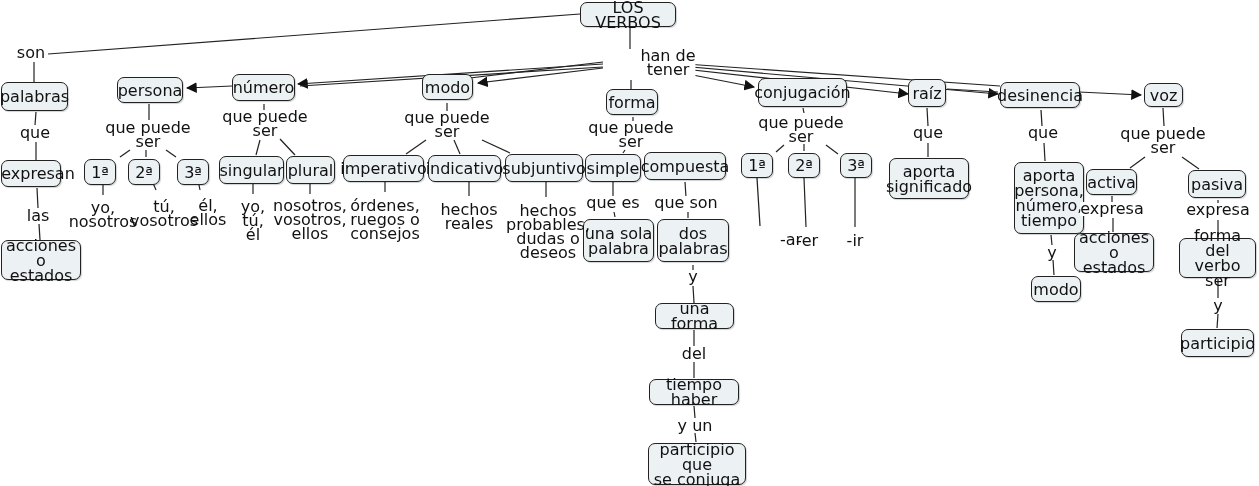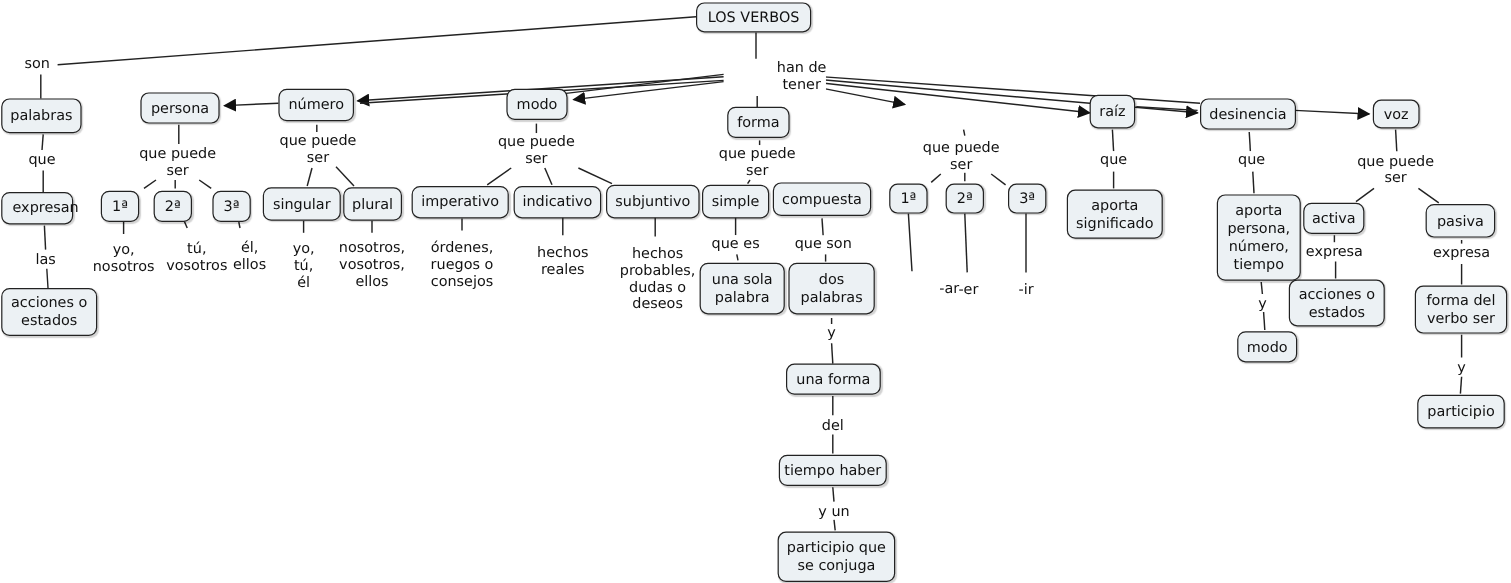--- a/index.html
+++ b/index.html
@@ -3,21 +3,21 @@
 <meta charset="utf-8">
 <style>
   html, body { margin: 0; padding: 0; background: #ffffff; }
   #canvas {
     position: relative;
     width: 1259px;
     height: 486px;
     overflow: hidden;
     background: #ffffff;
     font-family: "DejaVu Sans", "Liberation Sans", sans-serif;
-    font-size: 12px;
+    font-size: 16px;
     color: #111111;
   }
   svg#links { position: absolute; left: 0; top: 0; width: 1259px; height: 486px; }
   .node {
     position: absolute;
     box-sizing: border-box;
     background: #ecf1f4;
     border: 1px solid #222222;
     border-radius: 7px;
     display: flex;
@@ -163,20 +163,21 @@
   <div class="node" style="left:644px;top:152px;width:82px;height:28px;">compuesta</div>
   <div class="node" style="left:583px;top:219px;width:71px;height:43px;">una sola
 palabra</div>
   <div class="node" style="left:657px;top:219px;width:72px;height:43px;">dos
 palabras</div>
   <div class="node" style="left:655px;top:303px;width:79px;height:26px;">una forma</div>
   <div class="node" style="left:649px;top:379px;width:90px;height:26px;">tiempo haber</div>
   <div class="node" style="left:648px;top:443px;width:98px;height:42px;">participio que
 se conjuga</div>
 
+  <div class="node" style="left:758px;top:78px;width:89px;height:29px;">conjugación</div>
   <div class="node" style="left:741px;top:153px;width:32px;height:25px;">1ª</div>
   <div class="node" style="left:788px;top:153px;width:32px;height:25px;">2ª</div>
   <div class="node" style="left:840px;top:153px;width:32px;height:25px;">3ª</div>
 
   <div class="node" style="left:908px;top:79px;width:38px;height:28px;">raíz</div>
   <div class="node" style="left:889px;top:158px;width:80px;height:41px;">aporta
 significado</div>
 
   <div class="node" style="left:1000px;top:82px;width:80px;height:26px;">desinencia</div>
   <div class="node" style="left:1014px;top:162px;width:70px;height:72px;">aporta

